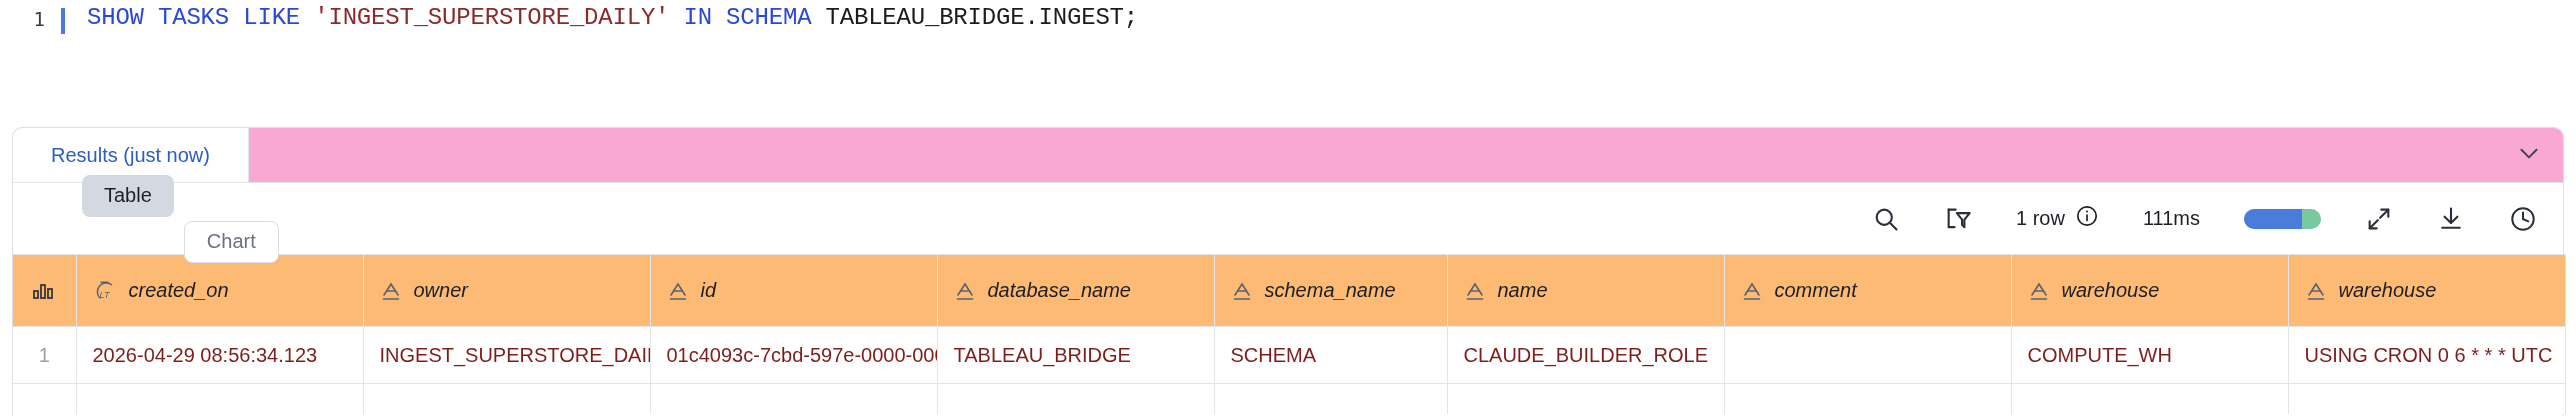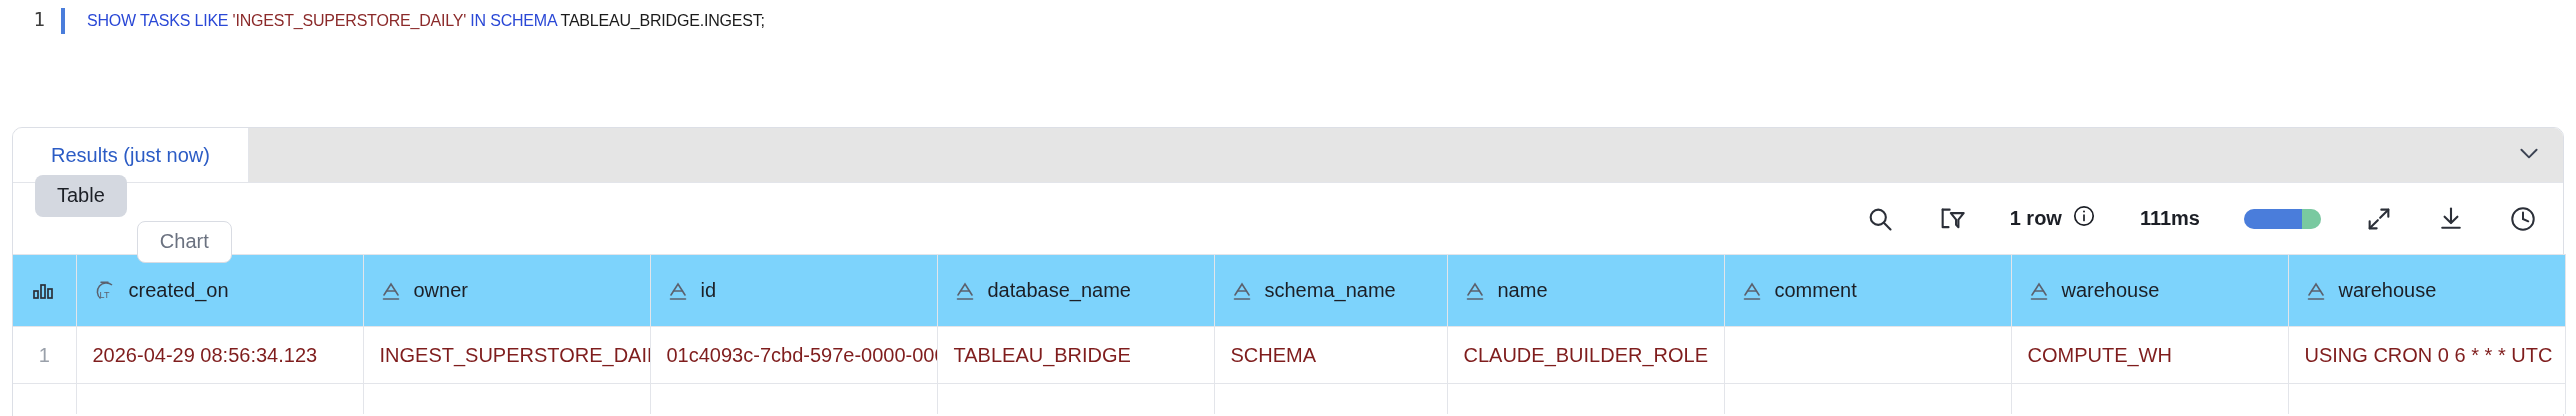--- a/index.html
+++ b/index.html
@@ -31,23 +31,23 @@
   }
   .caret {
     width: 4px;
     height: 26px;
     background: #4a7ddb;
     margin-top: 8px;
     margin-right: 22px;
     flex: none;
   }
   .sql {
-    padding-top: 12px;
-    font-family: Liberation Sans, sans-serif;
-    font-size: 16px;
+    padding-top: 4px;
+    font-family: Liberation Mono, monospace;
+    font-size: 24px;
     letter-spacing: -0.2px;
     white-space: pre;
   }
   .kw   { color: #2a48d6; }
   .str  { color: #8b2a2a; }
   .plain{ color: #1b1b1b; }
 
   
   .results-panel {
     position: absolute;
@@ -58,21 +58,21 @@
     background: #ffffff;
     border: 1px solid #dcdfe6;
     border-radius: 10px 10px 0 0;
   }
 
   .results-header {
     height: 55px;
     display: flex;
     align-items: stretch;
     border-bottom: 1px solid #e3e5ea;
-    background: #e5e5e5;
+    background: #f9a8d4;
     border-radius: 9px 9px 0 0;
   }
   .results-tab {
     min-width: 236px;
     display: flex;
     align-items: center;
     justify-content: center;
     background: #ffffff;
     border-right: 1px solid #e3e5ea;
     border-radius: 9px 0 0 0;
@@ -99,29 +99,28 @@
   .seg-group { display: flex; gap: 10px; }
   .seg {
     height: 42px;
     padding: 0 22px;
     display: flex;
     align-items: center;
     font-size: 20px;
     border-radius: 8px;
     white-space: nowrap;
   }
-  .seg.active { background: #d4d8e0; color: #1c1f26; }
+  .seg.active { background: #d4d8e0; color: #1c1f26; margin-left: 47px; }
   .seg.inactive { background: #ffffff; color: #6b7280; border: 1px solid #d9dce3; margin-top: 46px; }
 
   .toolbar-spacer { flex: 1; }
   .toolbar-right {
     display: flex;
     align-items: center;
     gap: 44px;
-    font-weight: bold;
   }
   .ticon { display: flex; align-items: center; color: #2b2f38; }
   .rowcount {
     display: flex;
     align-items: center;
     gap: 10px;
     font-size: 20px;
     color: #1c1f26;
     white-space: nowrap;
   }
@@ -145,21 +144,22 @@
     text-align: left;
     overflow: hidden;
     white-space: nowrap;
     font-weight: normal;
   }
   .tbl th {
     height: 72px;
     padding: 0 16px;
     font-size: 20px;
     color: #1c1f26;
-    background: #7dd3fc;
+    background: #fdba74;
+    font-style: italic;
   }
   .th-inner { display: flex; align-items: center; gap: 12px; }
   .tbl td {
     height: 57px;
     padding: 0 16px;
     font-size: 20px;
     color: #7f1d1d;
     background: #ffffff;
   }
   .col-idx { width: 63px; }

